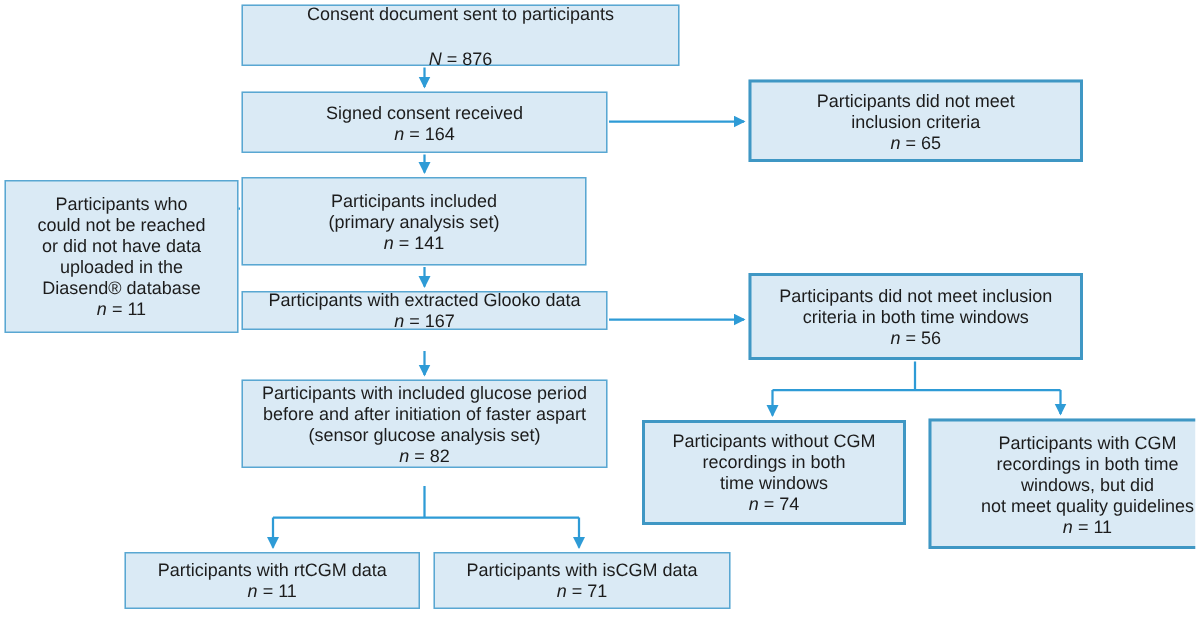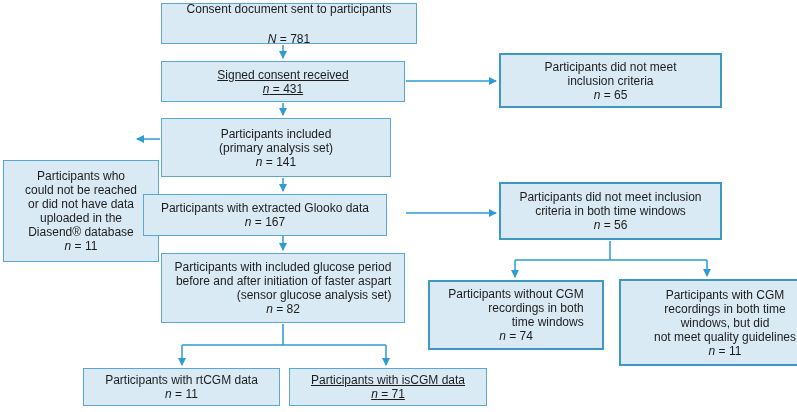--- a/index.html
+++ b/index.html
@@ -44,32 +44,32 @@
   .box-text {
     white-space: pre-line;
   }
   .box-count {
     white-space: pre;
   }
   .box-count i {
     font-style: italic;
   }
   
-  .pos-consent   { left: 161px; top: 3px;   width: 256px; height: 41px; gap: 16px;  }
-  .pos-signed    { left: 161px; top: 61px;  width: 244px; height: 41px; text-decoration: underline;  }
+  .pos-consent   { left: 161px; top: 3px;   width: 292px; height: 41px; gap: 16px;  }
+  .pos-signed    { left: 161px; top: 61px;  width: 244px; height: 41px;  }
   .pos-excl1     { left: 499px; top: 53px;  width: 223px; height: 55px;  }
-  .pos-diasend   { left: 3px;   top: 120px; width: 156px; height: 102px; margin-top: 40px; }
+  .pos-diasend   { left: 3px;   top: 120px; width: 156px; height: 102px; }
   .pos-included  { left: 161px; top: 118px; width: 230px; height: 59px;  }
-  .pos-glooko    { left: 143px; top: 194px; width: 244px; height: 42px;  }
+  .pos-glooko    { left: 161px; top: 194px; width: 244px; height: 26px;  }
   .pos-excl2     { left: 499px; top: 182px; width: 223px; height: 58px;  }
-  .pos-glucose   { left: 161px; top: 253px; width: 244px; height: 70px; text-align: right;  }
-  .pos-nocgm     { left: 428px; top: 280px; width: 176px; height: 70px; text-align: right;  }
+  .pos-glucose   { left: 161px; top: 253px; width: 244px; height: 59px;  }
+  .pos-nocgm     { left: 428px; top: 280px; width: 176px; height: 70px;  }
   .pos-cgmqual   { left: 619px; top: 279px; width: 212px; height: 87px;  }
   .pos-rtcgm     { left: 83px;  top: 368px; width: 197px; height: 38px;  }
-  .pos-iscgm     { left: 289px; top: 368px; width: 198px; height: 38px; text-decoration: underline;  }
+  .pos-iscgm     { left: 289px; top: 368px; width: 198px; height: 38px;  }
 </style>
 </head>
 <body>
 
 <div id="figure">
 
   <svg id="connector-layer" viewBox="0 0 797 412" xmlns="http://www.w3.org/2000/svg">
     <defs>
       <marker id="arrowhead" markerWidth="9" markerHeight="9" refX="7" refY="4" orient="auto" markerUnits="userSpaceOnUse">
         <path d="M0,0 L8,4 L0,8 Z" fill="#2e9bd6"></path>
@@ -87,26 +87,26 @@
       <line x1="515" y1="260" x2="515" y2="277" marker-end="url(#arrowhead)"></line>
       <line x1="707" y1="260" x2="707" y2="276" marker-end="url(#arrowhead)"></line>
       <path d="M283,324 V345 M182,345 H386"></path>
       <line x1="182" y1="345" x2="182" y2="365" marker-end="url(#arrowhead)"></line>
       <line x1="386" y1="345" x2="386" y2="365" marker-end="url(#arrowhead)"></line>
     </g>
   </svg>
 
   <div class="box pos-consent">
     <div class="box-text">Consent document sent to participants</div>
-    <div class="box-count"><i>N</i><span> = 781</span></div>
+    <div class="box-count"><i>N</i><span> = 876</span></div>
   </div>
 
   <div class="box pos-signed">
     <div class="box-text">Signed consent received</div>
-    <div class="box-count"><i>n</i><span> = 431</span></div>
+    <div class="box-count"><i>n</i><span> = 164</span></div>
   </div>
 
   <div class="box heavy pos-excl1">
     <div class="box-text">Participants did not meet
 inclusion criteria</div>
     <div class="box-count"><i>n</i><span> = 65</span></div>
   </div>
 
   <div class="box pos-diasend">
     <div class="box-text">Participants who

